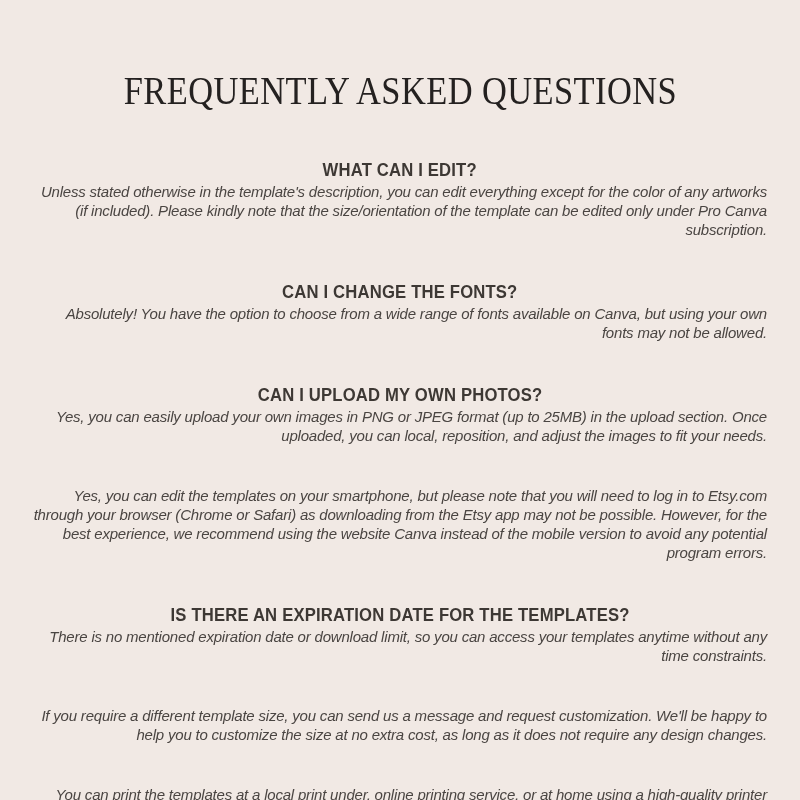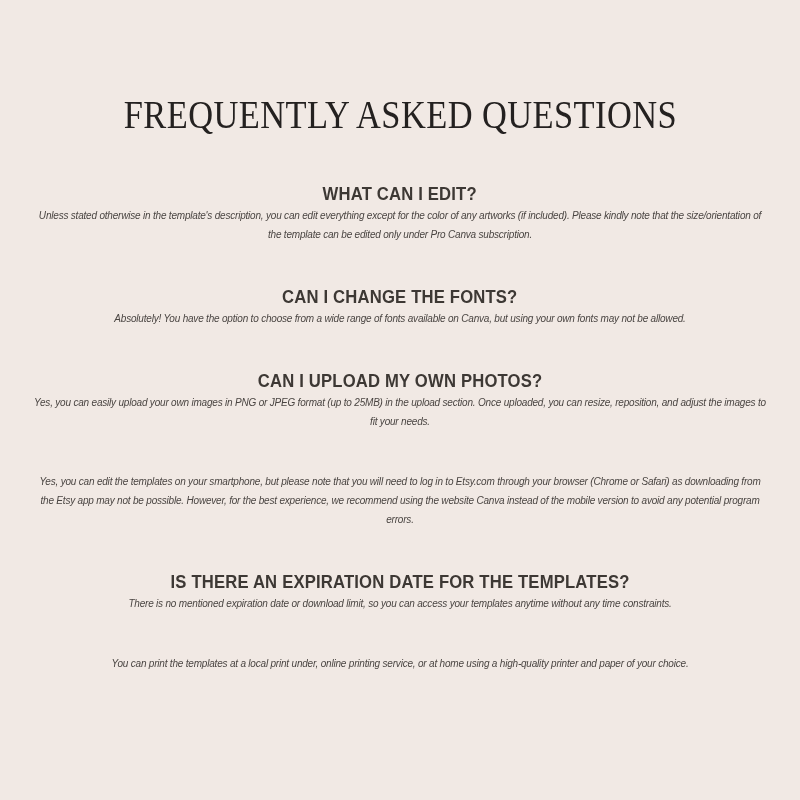--- a/index.html
+++ b/index.html
@@ -10,21 +10,21 @@
     overflow: hidden;
   }
   body {
     background: #f1e9e4;
     font-family: "Liberation Sans", sans-serif;
   }
   .page {
     width: 800px;
     height: 800px;
     box-sizing: border-box;
-    padding-top: 90px;
+    padding-top: 66px;
   }
   .title-wrap {
     text-align: center;
     margin-bottom: 44px;
     white-space: nowrap;
   }
   .page-title {
     display: inline-block;
     font-family: "Liberation Serif", serif;
     font-weight: 400;
@@ -54,25 +54,25 @@
     font-size: 18.5px;
     color: #3d3834;
     letter-spacing: 0.2px;
     transform: scaleX(0.9);
     transform-origin: center;
   }
   .answer {
     margin: 0;
     font-family: "Liberation Sans", sans-serif;
     font-style: italic;
-    font-size: 10px;
+    font-size: 15px;
     line-height: 19px;
     letter-spacing: -0.2px;
     color: #4a4542;
-    text-align: center;
+    text-align: right;
   }
 </style>
 </head>
 <body>
 
 <div class="page">
   <div class="title-wrap">
     <span class="page-title">FREQUENTLY ASKED QUESTIONS</span>
   </div>
 
@@ -89,34 +89,35 @@
         <h2 class="question">
           <span class="question-text">CAN I CHANGE THE FONTS?</span>
         </h2>
         <p class="answer">Absolutely! You have the option to choose from a wide range of fonts available on Canva, but using your own fonts may not be allowed.</p>
       </section>
 
       <section class="faq-item">
         <h2 class="question">
           <span class="question-text">CAN I UPLOAD MY OWN PHOTOS?</span>
         </h2>
-        <p class="answer">Yes, you can easily upload your own images in PNG or JPEG format (up to 25MB) in the upload section. Once uploaded, you can resize, reposition, and adjust the images to fit your needs.</p>
+        <p class="answer">Yes, you can easily upload your own images in PNG or JPEG format (up to 25MB) in the upload section. Once uploaded, you can local, reposition, and adjust the images to fit your needs.</p>
       </section>
 
       <section class="faq-item">
         <p class="answer">Yes, you can edit the templates on your smartphone, but please note that you will need to log in to Etsy.com through your browser (Chrome or Safari) as downloading from the Etsy app may not be possible. However, for the best experience, we recommend using the website Canva instead of the mobile version to avoid any potential program errors.</p>
       </section>
 
       <section class="faq-item">
         <h2 class="question">
           <span class="question-text">IS THERE AN EXPIRATION DATE FOR THE TEMPLATES?</span>
         </h2>
         <p class="answer">There is no mentioned expiration date or download limit, so you can access your templates anytime without any time constraints.</p>
       </section>
 
       <section class="faq-item">
+        <p class="answer">If you require a different template size, you can send us a message and request customization. We'll be happy to help you to customize the size at no extra cost, as long as it does not require any design changes.</p>
       </section>
 
       <section class="faq-item">
         <p class="answer">You can print the templates at a local print under, online printing service, or at home using a high-quality printer and paper of your choice.</p>
       </section>
     </div>
 </div>
 
 </body></html>

